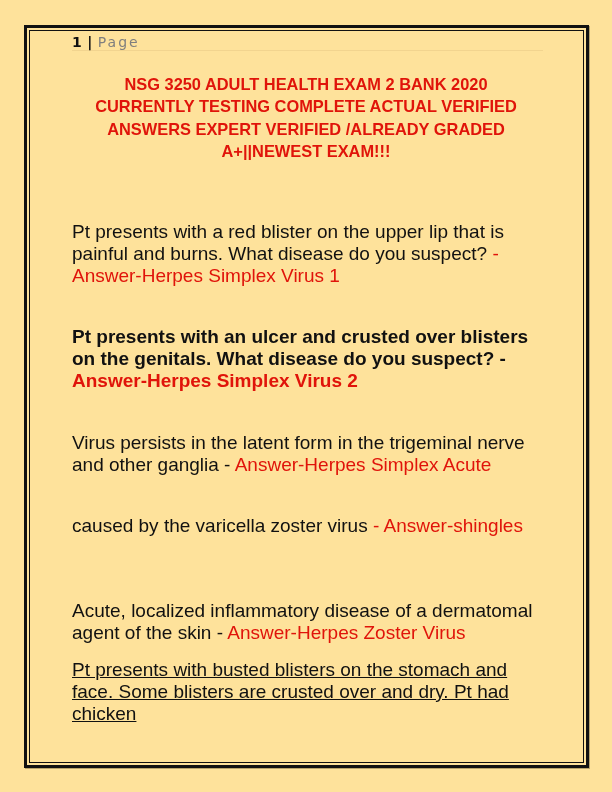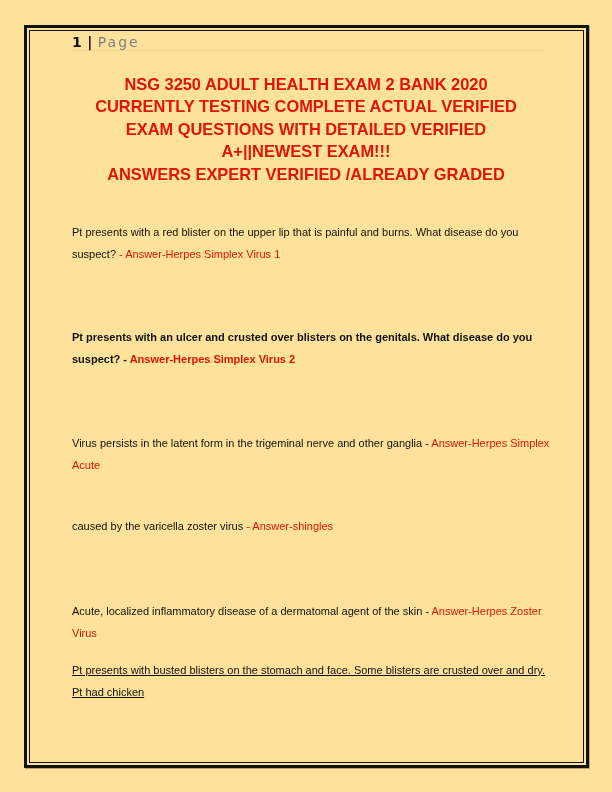--- a/index.html
+++ b/index.html
@@ -63,21 +63,21 @@
       text-align: center;
       color: #e0140a;
       font-weight: bold;
       font-size: 16.4px;
       line-height: 22.4px;
     }
     .qa {
       position: absolute;
       left: 72px;
       width: 480px;
-      font-size: 11px;
+      font-size: 19px;
       line-height: 22px;
       color: #111;
     }
     .answer {
       color: #e0140a;
     }
   </style>
 </head>
 <body>
 
@@ -87,23 +87,22 @@
 
 <div class="page-header">
   <span class="num">1</span>
   <span class="sep">|</span>
   <span class="label">Page</span>
 </div>
 
 <div class="title">
   <div>NSG 3250 ADULT HEALTH EXAM 2 BANK 2020</div>
   <div>CURRENTLY TESTING COMPLETE ACTUAL VERIFIED</div>
-  <div>EXAM QUESTIONS WITH DETAILED VERIFIED</div>
+  <div>ANSWERS EXPERT VERIFIED /ALREADY GRADED</div>
   <div>A+||NEWEST EXAM!!!</div>
-  <div>ANSWERS EXPERT VERIFIED /ALREADY GRADED</div>
 </div>
 
 <div class="qa" style="top:221px;">
   <span>Pt presents with a red blister on the upper lip that is painful and burns. What disease do you suspect?</span><span class="answer"> - Answer-Herpes Simplex Virus 1</span>
 </div>
 
 <div class="qa" style="top:326px;font-weight:bold;">
   <span>Pt presents with an ulcer and crusted over blisters on the genitals. What disease do you suspect? - </span><span class="answer">Answer-Herpes Simplex Virus 2</span>
 </div>
 

